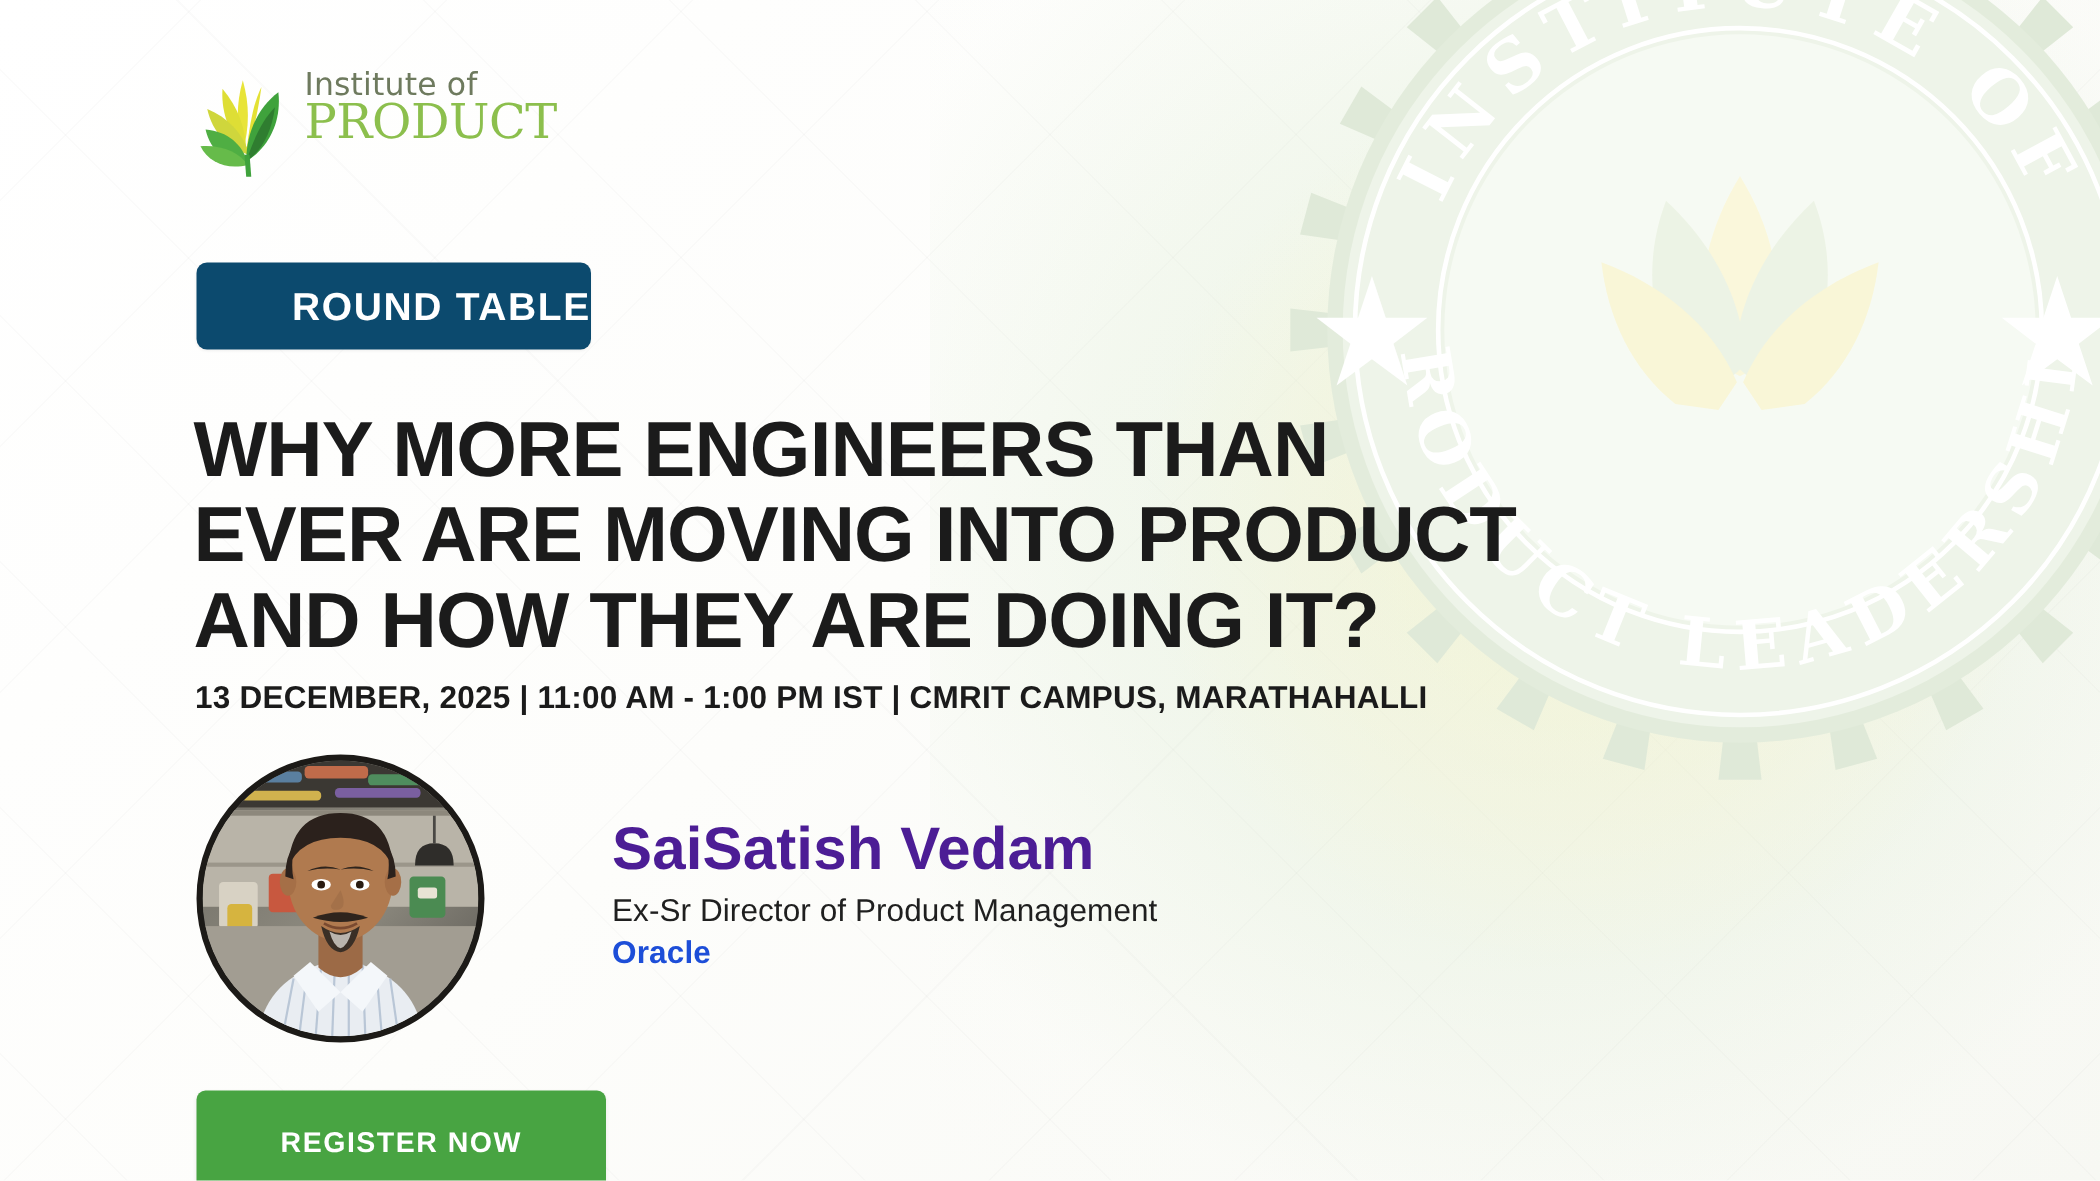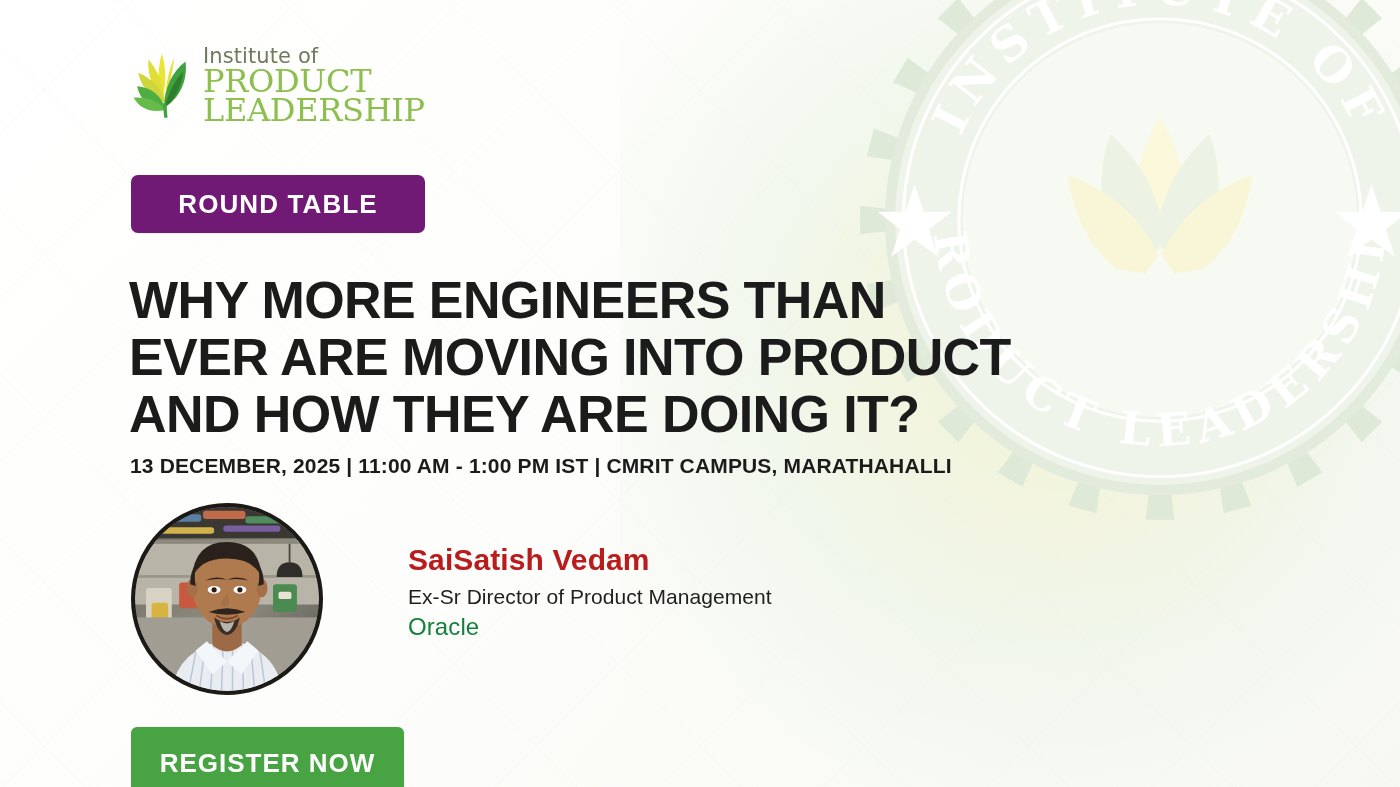--- a/index.html
+++ b/index.html
@@ -67,24 +67,24 @@
   .logo-line2, .logo-line3{
     font-size:32px; color:#8cbf4d; line-height:0.92;
     letter-spacing:-0.3px;
     font-family:"DejaVu Serif", serif;
   }
   .logo-line2{ margin-top:0; }
 
   
   #badge{
     position:absolute; left:131px; top:175px;
-    width:294px; height:58px;
-    background:#701a75;
+    width:263px; height:58px;
+    background:#0c4a6e;
     border-radius:7px;
-    display:flex; align-items:center; justify-content:center;
+    display:flex; align-items:center; justify-content:flex-end;
     box-shadow:0 1px 2px rgba(0,0,0,0.06);
   }
   #badge span{
     color:#ffffff; font-weight:bold; font-size:26px;
     letter-spacing:1.1px;
   }
 
   
   #headline{
     position:absolute; left:129px; top:272px;
@@ -116,42 +116,42 @@
     width:192px; height:192px; border-radius:50%;
     flex:none; overflow:hidden; position:relative;
     border:4px solid #1c1a17;
     background:#4a4a46;
   }
   #avatar .photo{ position:absolute; inset:0; }
   #avatar .photo svg{ width:100%; height:100%; display:block; }
 
   #speaker-info{ margin-left:85px; padding-top:40px; }
   #speaker-name{
-    font-size:30px; font-weight:bold; color:#b91c1c;
+    font-size:40px; font-weight:bold; color:#4c1d95;
     letter-spacing:0.1px; line-height:1.15;
   }
   #speaker-role{
     font-size:21px; color:#1f1f1f; margin-top:6px; line-height:1.2;
     letter-spacing:0.05px;
   }
   #speaker-company{
-    font-size:24px; font-weight:normal; color:#15803d; margin-top:4px;
+    font-size:21px; font-weight:bold; color:#1d4ed8; margin-top:4px;
     letter-spacing:0.1px;
   }
 
   
   #cta{
     position:absolute; left:131px; top:727px;
     width:273px; height:72px;
     background:#48a442; border-radius:6px;
     display:flex; align-items:center; justify-content:center;
     box-shadow:0 1px 3px rgba(0,0,0,0.07);
   }
   #cta span{
-    color:#ffffff; font-weight:bold; font-size:26px; letter-spacing:1px;
+    color:#ffffff; font-weight:bold; font-size:19px; letter-spacing:1px;
   }
 </style>
 </head>
 <body>
 
 <div id="bg-root">
   <div id="bg-diamonds"></div>
   <div id="bg-wash"></div>
   <div id="bg-wash2"></div>
 
@@ -284,21 +284,20 @@
         <path d="M96 40 C 92 70 80 92 62 104 C 70 80 80 56 96 40 Z" fill="#2f7d30"></path>
         <path d="M14 66 C 40 68 58 84 64 106 C 38 106 20 92 14 66 Z" fill="#4fae43"></path>
         <path d="M8 86 C 34 84 54 94 64 108 C 40 114 18 106 8 86 Z" fill="#66bb4a"></path>
 
         <path d="M60 96 L 66 96 L 68 122 L 62 122 Z" fill="#3fa23c"></path>
       </svg>
     </div>
     <div id="logo-text">
       <div class="logo-line1">Institute of</div>
       <div class="logo-line2">PRODUCT</div>
-      <div class="logo-line3">LEADERSHIP</div>
     </div>
   </div>
 
   <div id="badge">
     <span>ROUND TABLE</span>
   </div>
 
   <div id="headline">
     <span class="hl">WHY MORE ENGINEERS THAN</span>
     <span class="hl">EVER ARE MOVING INTO PRODUCT</span>

